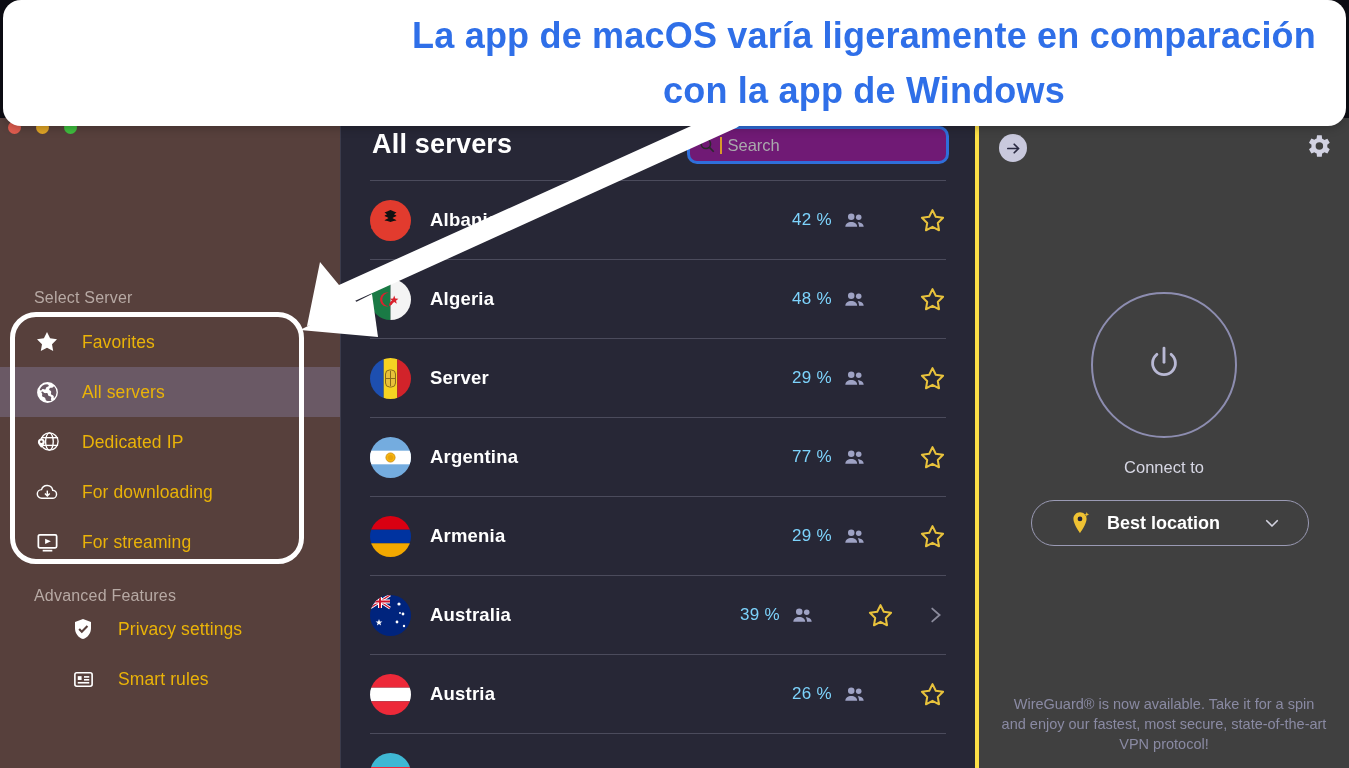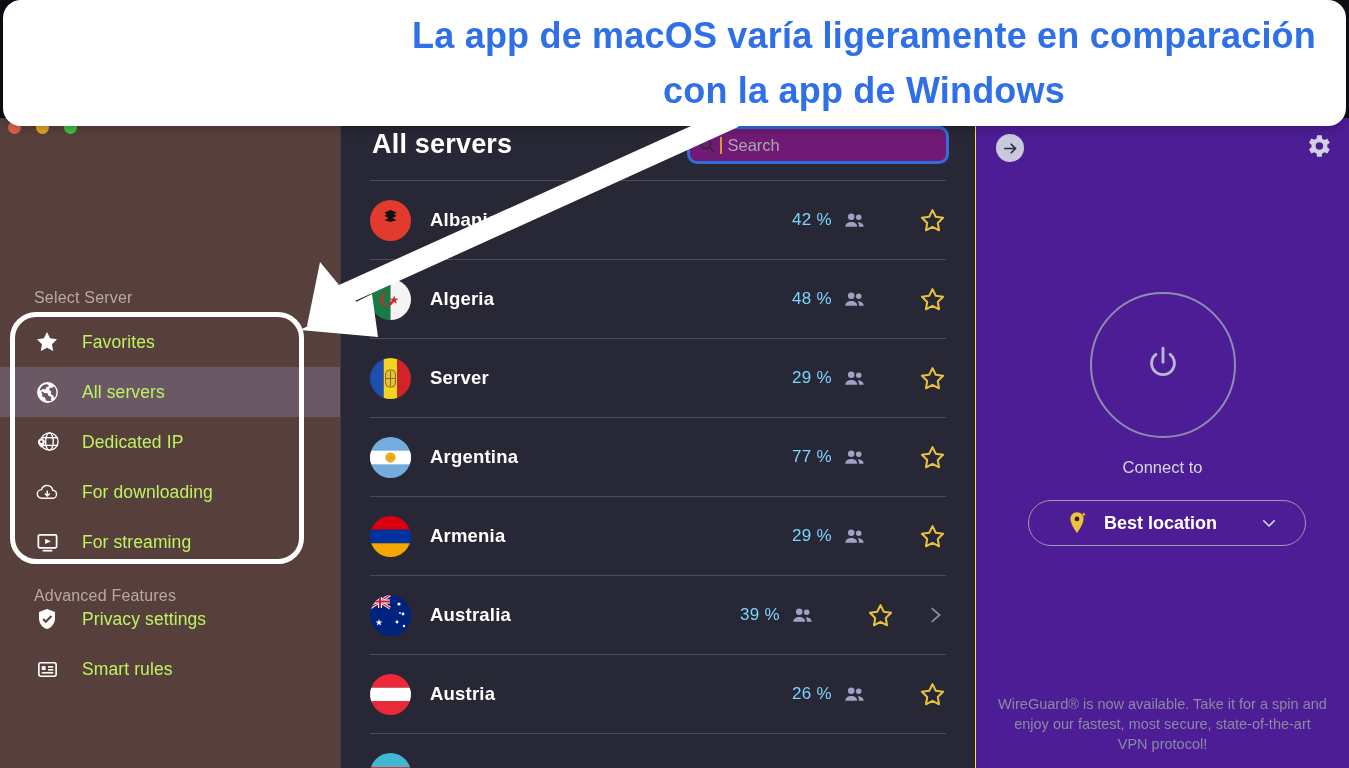--- a/index.html
+++ b/index.html
@@ -37,35 +37,35 @@
 
   .sidebar-section-label {
     position: absolute; left: 34px;
     font-size: 16px; color: #b7a9a4; letter-spacing: .2px; margin-top: 7px;
   }
   #lbl-select-server { top: 164px; }
   #lbl-advanced { top: 462px; }
 
   .nav-list { position: absolute; left: 0; width: 340px; }
   #nav-servers { top: 199px; }
-  #nav-advanced { top: 476px; }
+  #nav-advanced { top: 486px; padding-left: 36px; }
 
   .nav-item {
     height: 50px; display: flex; align-items: center;
     padding-left: 34px; position: relative;
   }
   .nav-item.selected { background: rgba(130,120,150,0.45); }
   .nav-item .nav-icon {
     width: 26px; height: 26px; margin-right: 22px;
     display: flex; align-items: center; justify-content: center;
     color: #fff; flex: 0 0 26px;
   }
   .nav-item .nav-icon svg { display: block; }
   .nav-item .nav-label {
-    font-size: 17.5px; color: #bef264; letter-spacing: .1px;
+    font-size: 17.5px; color: #eab308; letter-spacing: .1px;
   }
 
   
   .highlight-box {
     position: absolute;
     left: 10px; top: 194px;
     width: 294px; height: 252px;
     border: 5px solid #ffffff;
     border-radius: 26px;
     pointer-events: none;
@@ -122,23 +122,23 @@
     margin-left: auto; display: flex; align-items: center;
   }
   .load-pct { font-size: 17px; color: #7dd3fc; margin-right: 11px; letter-spacing: .3px; }
   .people-icon { width: 23px; height: 23px; color: #9ea2c4; }
   .star-icon { width: 27px; height: 27px; color: #e8c23c; margin-left: 53px; }
   .chevron-icon { width: 22px; height: 22px; color: #8b8b9c; margin-left: 30px; }
 
   
   .connect-panel {
     flex: 0 0 374px; height: 100%;
-    background: #4c1d95;
+    background: #404040;
     position: relative;
-    border-left: 1px solid #fde047;
+    border-left: 4px solid #fde047;
   }
   .back-btn {
     position: absolute; left: 20px; top: 16px;
     width: 28px; height: 28px; border-radius: 50%;
     background: #c9c9dd;
     display: flex; align-items: center; justify-content: center;
     color: #2a2a42;
   }
   .back-btn svg { width: 17px; height: 17px; }
   .gear-btn {

